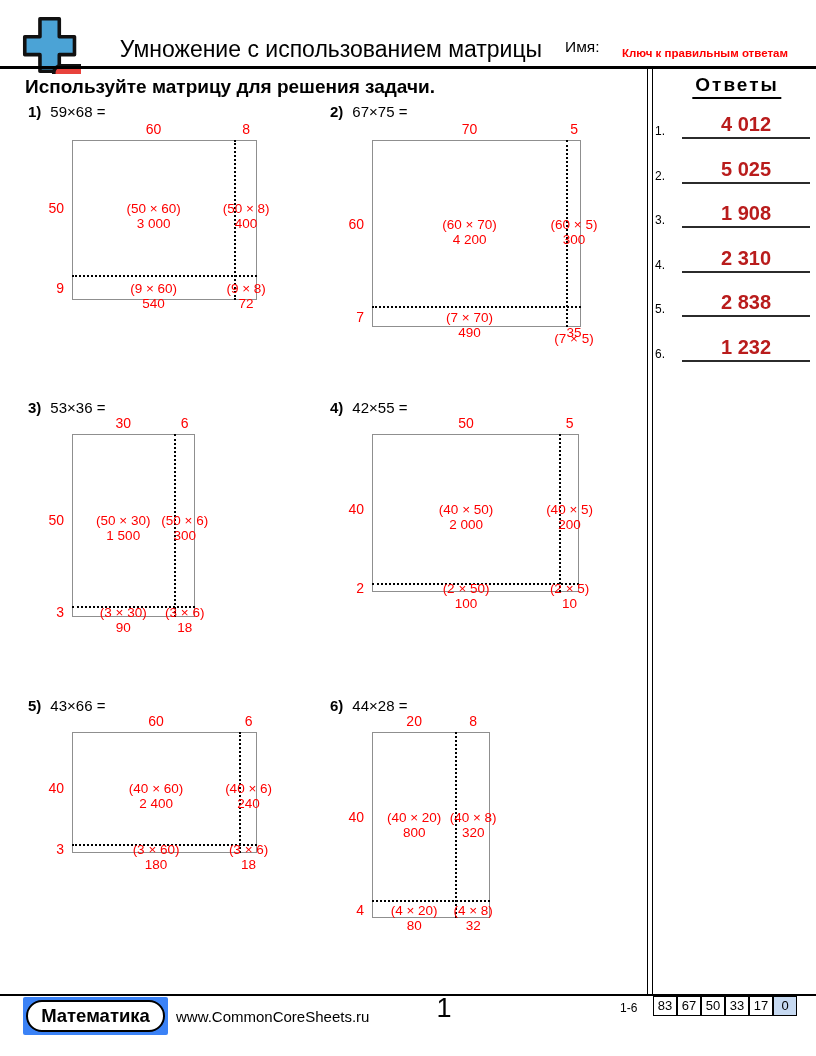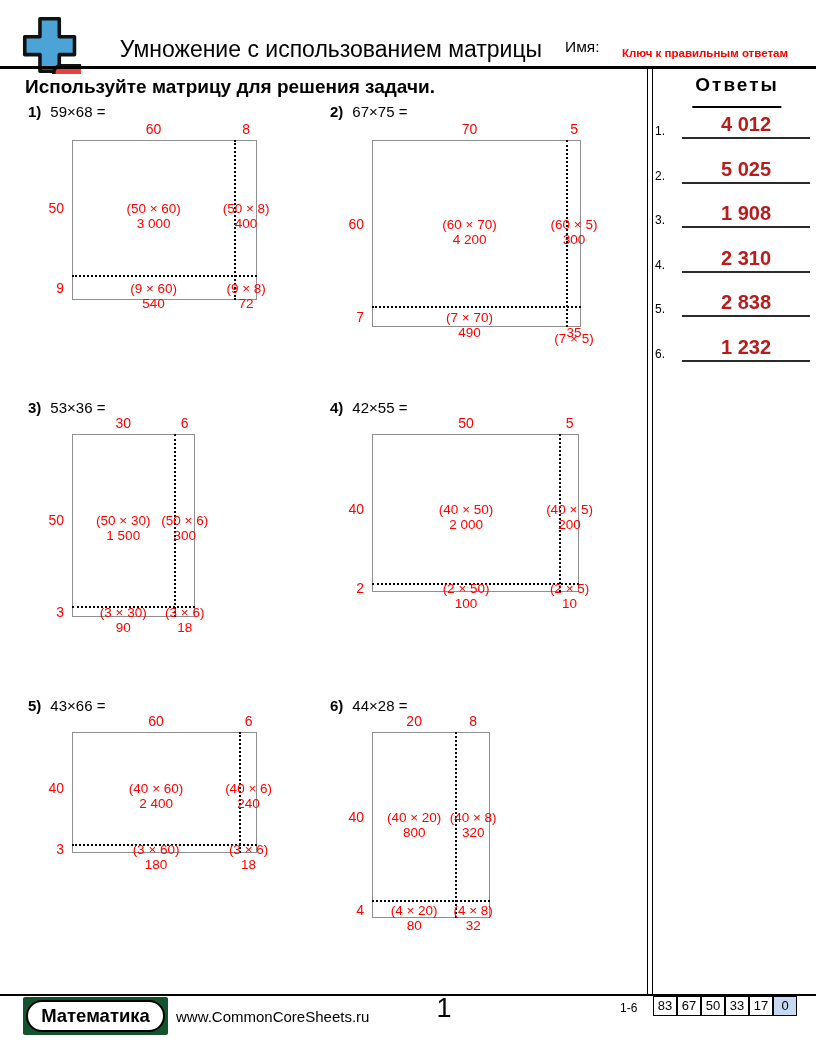--- a/index.html
+++ b/index.html
@@ -19,21 +19,21 @@
                font-weight: bold; color: #fe0000; white-space: nowrap; }
   .hline { position: absolute; left: 0; width: 816px; background: #000; }
   .header-line { top: 66px; height: 3px; }
   .instruction { position: absolute; left: 25px; top: 76px; font-size: 19px; font-weight: bold; }
 
   
   .ans-divider { position: absolute; left: 647px; top: 69px; height: 925px; width: 6px;
                  border-left: 1.8px solid #000; border-right: 1.8px solid #000; }
   .ans-header { position: absolute; left: 737px; top: 74px; transform: translateX(-50%);
                 font-size: 19px; font-weight: bold; letter-spacing: 2px;
-                border-bottom: 2.5px solid #000; padding: 0 3px 10px; white-space: nowrap; }
+                border-bottom: 2.5px solid #000; padding: 0 3px 1px; white-space: nowrap; }
   .ans-row { position: absolute; left: 652px; width: 160px; height: 42px; }
   .ans-num { position: absolute; left: 3px; bottom: 1px; font-size: 12px; }
   .ans-line { position: absolute; left: 30px; right: 2px; bottom: 0; border-bottom: 2px solid #2b2b2b; }
   .ans-value { position: absolute; left: 30px; right: 2px; bottom: 3px; text-align: center;
                font-size: 20px; font-weight: bold; color: #b91c1c; }
 
   
   .p-header { position: absolute; font-size: 15px; white-space: nowrap; }
   .p-num { font-weight: bold; margin-right: 9px; }
   .p-box { position: absolute; border: 1.5px solid #8f8f8f; }
@@ -41,21 +41,21 @@
   .p-hdiv { position: absolute; height: 0; border-top: 2px dotted #000; }
   .p-collabel { position: absolute; width: 60px; margin-left: -30px; text-align: center;
                 font-size: 14px; color: #fe0000; }
   .p-rowlabel { position: absolute; width: 48px; text-align: right; font-size: 14px; color: #fe0000; }
   .p-cell { position: absolute; transform: translate(-50%, -50%); white-space: nowrap;
             font-size: 13.5px; color: #fe0000; }
 
   
   .footer-line { top: 994px; height: 2px; }
   .badge { position: absolute; left: 23px; top: 997px; width: 145px; height: 38px;
-           background: #14532d; border-radius: 2px; }
+           background: #3b82f6; border-radius: 2px; }
   .badge-pill { position: absolute; left: 3px; top: 3px; right: 3px; bottom: 3px;
                 background: #fff; border: 2.5px solid #000; border-radius: 16px;
                 display: flex; align-items: center; justify-content: center;
                 font-size: 18.5px; font-weight: bold; }
   .website { position: absolute; left: 176px; top: 1008px; font-size: 15px; }
   .page-num { position: absolute; left: 444px; top: 993px; transform: translateX(-50%); font-size: 27px; }
   .range-label { position: absolute; left: 620px; top: 1001px; font-size: 12px; }
   .score-boxes { position: absolute; left: 653px; top: 996px; display: flex; gap: 0; }
   .score-box { width: 24px; height: 20px; border: 1.5px solid #000; font-size: 13px;
                line-height: 17px; text-align: center; background: #fff; }

